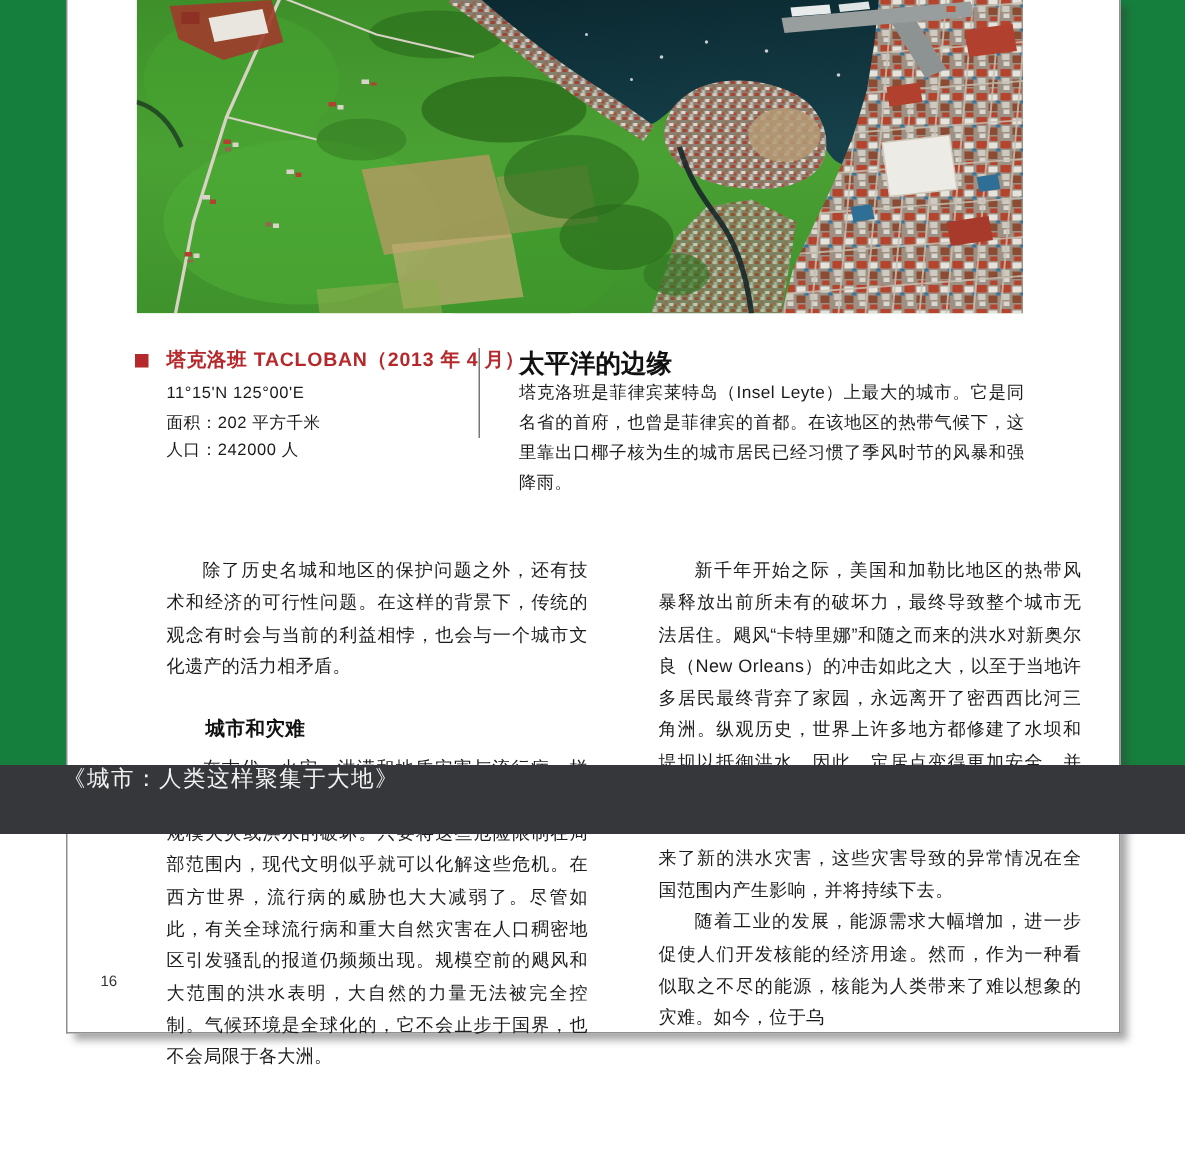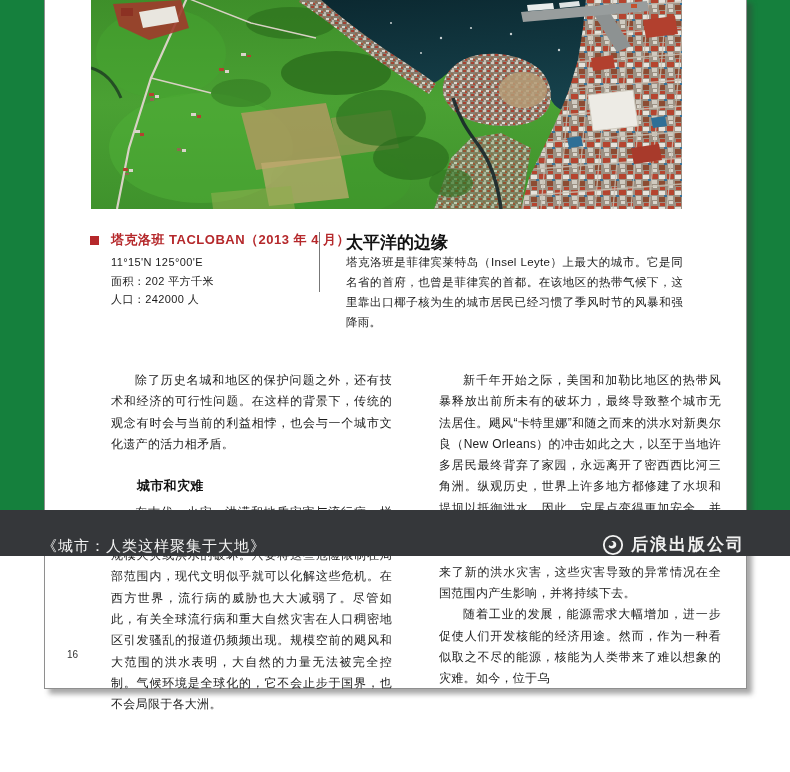--- a/index.html
+++ b/index.html
@@ -37,21 +37,21 @@
   .col p { text-indent:2em; }
   .col-left  { left:66px;  width:281px; }
   .col-right { left:356px; width:282px;margin-left:38px; }
   .sec-heading { font-weight:bold; font-size:13px; margin:20px 0 6px 0; text-indent:0; color:#111; }
 
   .page-number { position:absolute; left:22px; top:651px; font-size:10px; color:#333; }
 
   
   .footer {
     position:absolute; left:0; bottom:0; width:790px; height:46px; background:#35373a;
-    display:flex; align-items:flex-end; justify-content:space-between; padding:0 45px 0 42px;
+    display:flex; align-items:flex-start; justify-content:space-between; padding:0 45px 0 42px;
   }
   .footer-title { color:#f2f2f2; font-size:15px; letter-spacing:1px; white-space:nowrap; }
   .publisher { display:flex; align-items:center; gap:7px; }
   .publisher-name { color:#f2f2f2; font-size:17px; font-weight:bold; letter-spacing:2px; white-space:nowrap; }
   .wave-logo { width:22px; height:22px; display:block; }
 </style>
 </head>
 <body>
 
 <div class="stage">
@@ -237,22 +237,15 @@
     <div class="col col-right">
       <p>新千年开始之际，美国和加勒比地区的热带风暴释放出前所未有的破坏力，最终导致整个城市无法居住。飓风“卡特里娜”和随之而来的洪水对新奥尔良（New Orleans）的冲击如此之大，以至于当地许多居民最终背弃了家园，永远离开了密西西比河三角洲。纵观历史，世界上许多地方都修建了水坝和堤坝以抵御洪水。因此，定居点变得更加安全，并且人们可以利用水力发电获取能源。然而，在没有自然冲积平原或沉积平原的地区，水坝的建设也带来了新的洪水灾害，这些灾害导致的异常情况在全国范围内产生影响，并将持续下去。</p>
       <p>随着工业的发展，能源需求大幅增加，进一步促使人们开发核能的经济用途。然而，作为一种看似取之不尽的能源，核能为人类带来了难以想象的灾难。如今，位于乌</p>
     </div>
 
     <div class="page-number">16</div>
   </div>
 
   <div class="footer">
     <div class="footer-title">《城市：人类这样聚集于大地》</div>
-    <div class="publisher">
-      <svg class="wave-logo" viewBox="0 0 24 24">
-        <circle cx="12" cy="12" r="10" fill="none" stroke="#f2f2f2" stroke-width="2"></circle>
-        <path d="M7.2 13.5c1.2 2.4 4.6 3.2 6.9 1.3 1.9-1.6 2-4.6.3-6.2-1.3-1.2-3.2-1.3-4.4-.4 2.1.1 3.3 2.5 2 4-1.1 1.3-3.3 1.1-4.2-.3z" fill="#f2f2f2"></path>
-      </svg>
-      <span class="publisher-name">后浪出版公司</span>
-    </div>
   </div>
 
 </div>
 
 </body></html>

